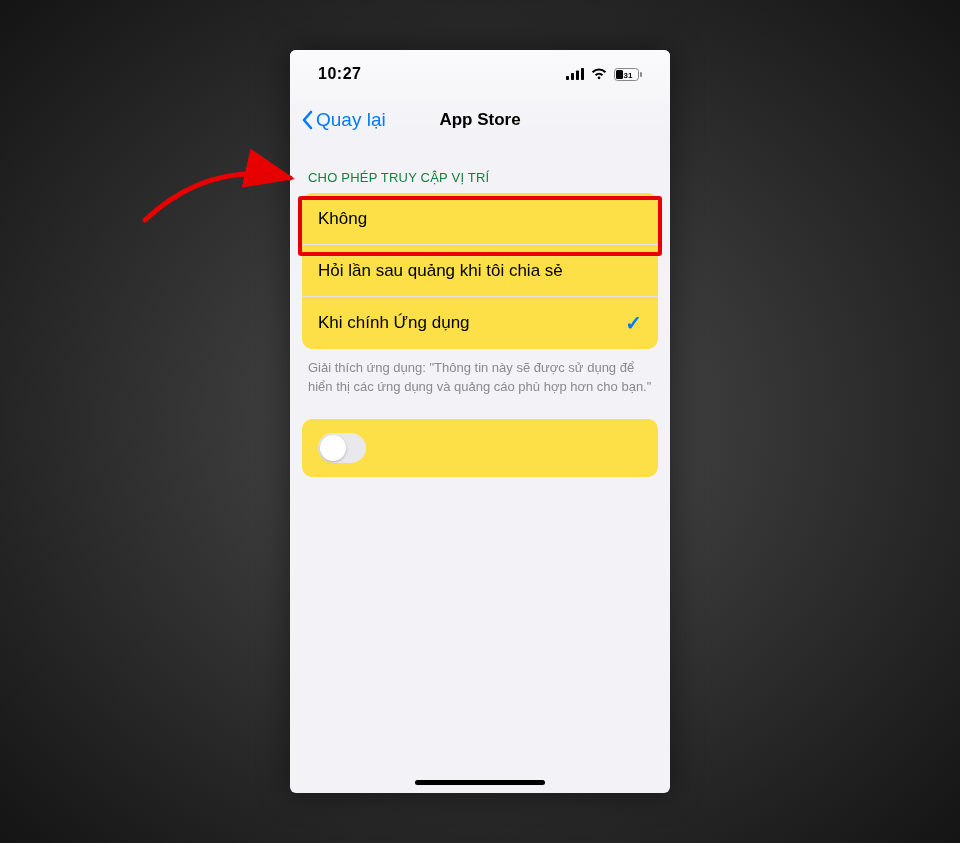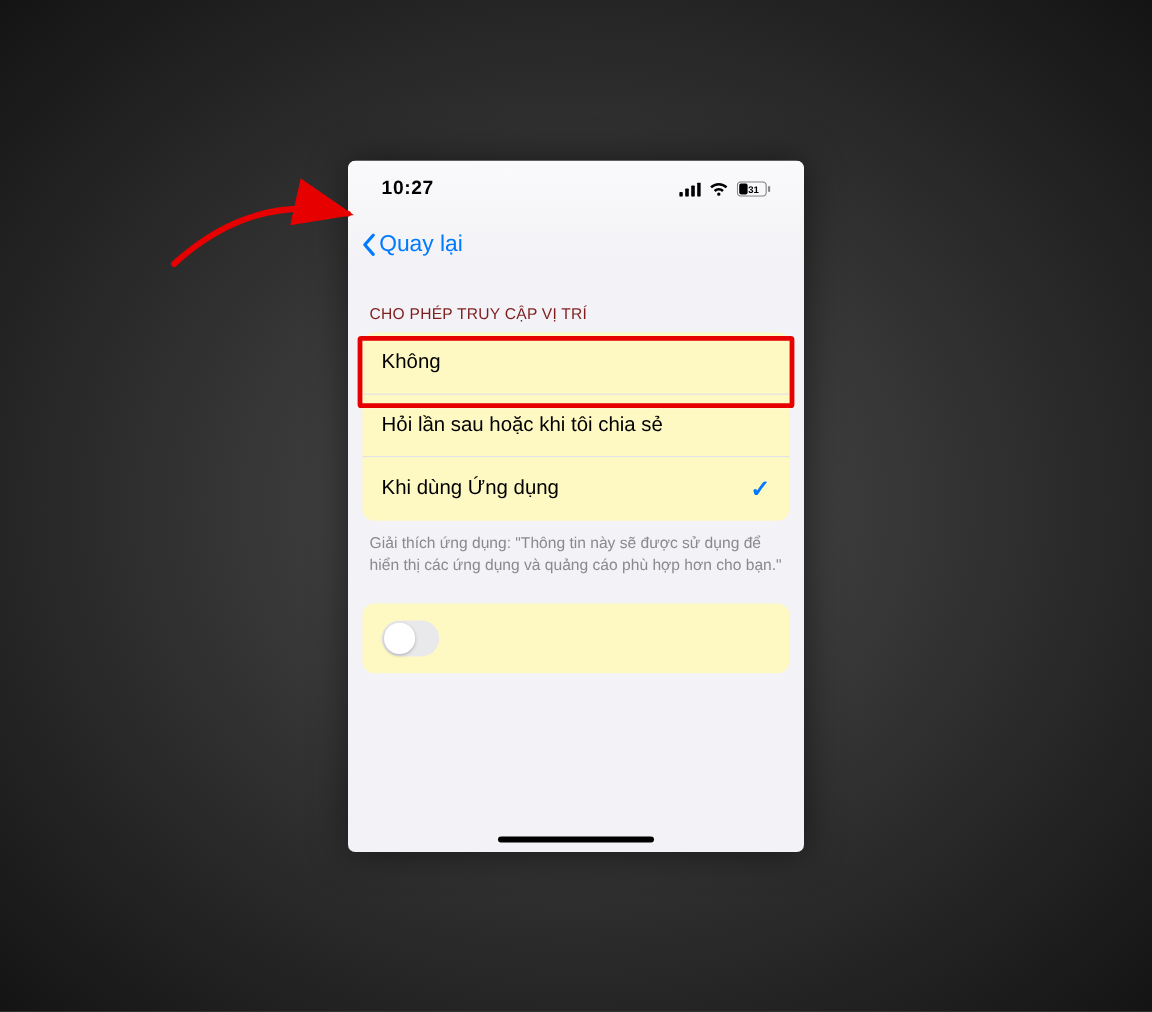--- a/index.html
+++ b/index.html
@@ -13,21 +13,21 @@
     position: relative;
     overflow: hidden;
   }
   .bg-vignette {
     position: absolute; inset: 0;
     background: radial-gradient(ellipse at center, rgba(80,80,80,0.9) 0%, rgba(20,20,20,1) 100%);
   }
   .phone {
     position: relative;
     width: 380px;
-    height: 576px;
+    height: 743px;
     background: #f2f2f7;
     border-radius: 6px;
     overflow: hidden;
     z-index: 2;
     box-shadow: 0 0 30px rgba(0,0,0,0.5);
   }
   .status-bar {
     height: 48px;
     display: flex;
     align-items: center;
@@ -57,26 +57,26 @@
   .nav-title {
     position: absolute; left: 0; right: 0;
     text-align: center;
     font-size: 17px; font-weight: 600; color: #000;
     pointer-events: none;
   }
   .content { padding: 0 0 0 0; }
   .section-header {
     padding: 28px 18px 8px 18px;
     font-size: 13px;
-    color: #7f1d1d;
+    color: #15803d;
     text-transform: uppercase;
     letter-spacing: 0.2px;
   }
   .group {
-    background: #fef9c3;
+    background: #fde047;
     border-radius: 10px;
     margin: 0 12px;
     overflow: hidden;
   }
   .row {
     display: flex;
     align-items: center;
     justify-content: space-between;
     padding: 14px 16px;
     font-size: 17px;
@@ -172,35 +172,36 @@
     </div>
   </div>
 
   <div class="nav-bar">
     <div class="back-btn">
       <svg width="14" height="20" viewBox="0 0 12 20">
           <path d="M10 2 L3 10 L10 18" stroke="#007aff" stroke-width="2.6" fill="none" stroke-linecap="round" stroke-linejoin="round"></path>
         </svg>
       <span>Quay lại</span>
     </div>
+    <div class="nav-title">App Store</div>
   </div>
 
   <div class="content">
 
     <div class="section-header">CHO PHÉP TRUY CẬP VỊ TRÍ</div>
 
     <div class="group" style="position:relative;">
       <div class="row">
         <span class="row-label">Không</span>
       </div>
       <div class="row">
-        <span class="row-label">Hỏi lần sau hoặc khi tôi chia sẻ</span>
-      </div>
-      <div class="row">
-        <span class="row-label">Khi dùng Ứng dụng</span>
+        <span class="row-label">Hỏi lần sau quảng khi tôi chia sẻ</span>
+      </div>
+      <div class="row">
+        <span class="row-label">Khi chính Ứng dụng</span>
         <span class="checkmark">✓</span>
       </div>
     </div>
 
     <div class="footer-text">Giải thích ứng dụng: "Thông tin này sẽ được sử dụng để hiển thị các ứng dụng và quảng cáo phù hợp hơn cho bạn."</div>
 
     <div style="height:22px;"></div>
 
     <div class="group">
       <div class="row">

